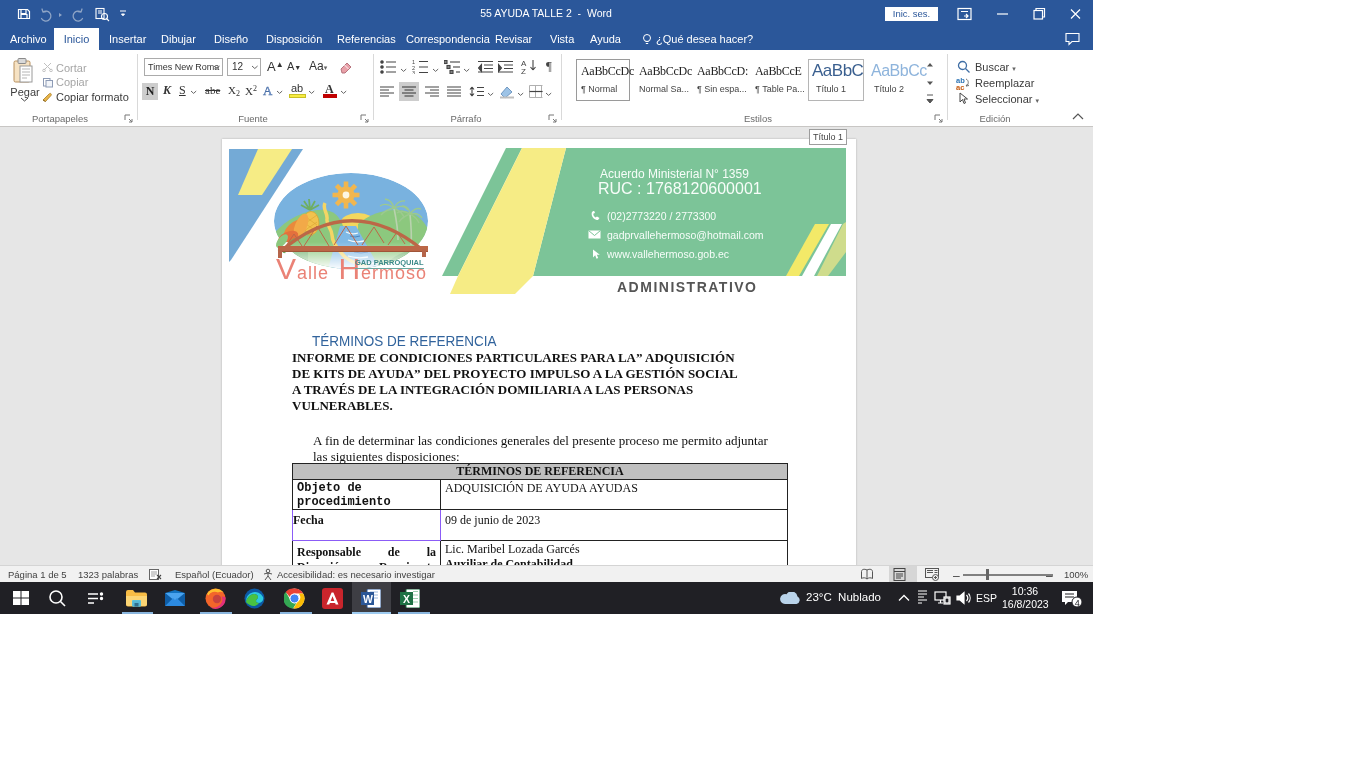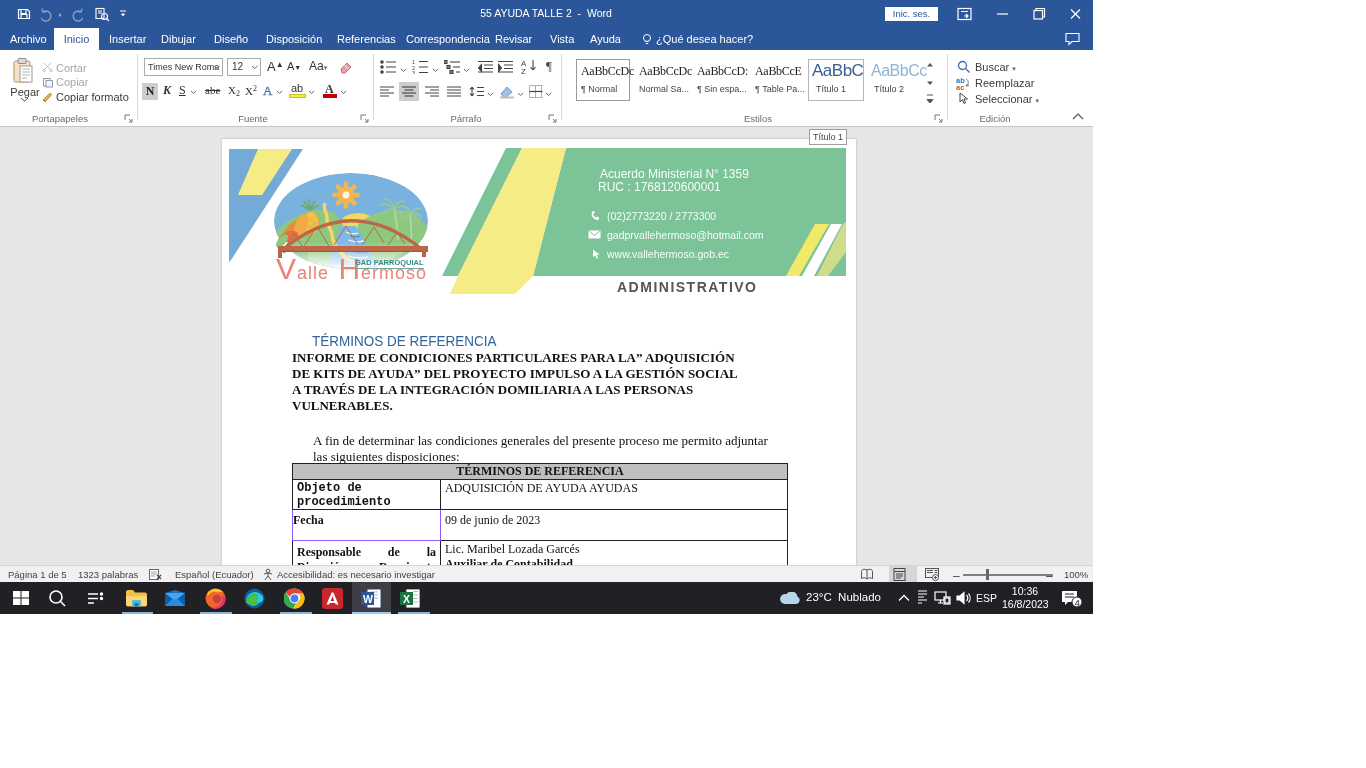--- a/index.html
+++ b/index.html
@@ -421,21 +421,21 @@
         <path d="M56 100.5 h150" stroke="#bc6747" stroke-width="5"></path>
         <path d="M56 103.5 h150" stroke="#a05538" stroke-width="1.2"></path>
         <path d="M64 98 l8 -12 8 12 M82 98 l13 -20 12 20 M112 97 l12 -19 12 19 M140 97 l12 -18 10 16 M166 97 l9 -13 8 12" stroke="#bc6747" stroke-width="1" fill="none"></path>
         <path d="M58 110 v-8 M202 109 v-8" stroke="#b5654a" stroke-width="4"></path>
         </svg>
 
       <div class="abs" style="left:54px;top:113px;font-size:30px;line-height:34px;color:#ea8276;letter-spacing:1px;">V<span style="font-size:18px">alle</span> H<span style="font-size:18px">ermoso</span></div>
       <div class="abs" style="left:133px;top:119px;font-size:7.5px;letter-spacing:0;color:#3d8a8a;font-weight:bold;border-bottom:1px solid #6aa8a0;padding-bottom:1px;">GAD PARROQUIAL</div>
 
       <div class="abs" style="left:378px;top:28px;font-size:12px;color:#f7fdf9;">Acuerdo Ministerial N° 1359</div>
-      <div class="abs" style="left:376px;top:41px;font-size:12px;color:#f7fdf9;">RUC : 1768120600001</div>
+      <div class="abs" style="left:376px;top:41px;font-size:16px;color:#f7fdf9;">RUC : 1768120600001</div>
       <svg class="abs" style="left:368px;top:72px" width="11" height="11">
             <path d="M2 1 c-1.5 4 2 8 6 8 l1.5 -2 -2.5 -1.5 -1.5 1 c-1.5 -1 -2.5 -2.5 -2 -4 l1.5 -0.5 -1 -2.5 z" fill="#fff"></path>
           </svg>
       <div class="abs" style="left:385px;top:71px;font-size:10.5px;color:#f7fdf9;">(02)2773220 / 2773300</div>
       <svg class="abs" style="left:366px;top:91px" width="13" height="10">
             <rect x="0.5" y="0.5" width="12" height="8" fill="#fff"></rect>
             <path d="M0.5 0.5 l6 5 6 -5" stroke="#7cc498" fill="none" stroke-width="1"></path>
           </svg>
       <div class="abs" style="left:385px;top:90px;font-size:10.5px;color:#f7fdf9;">gadprvallehermoso@hotmail.com</div>
       <svg class="abs" style="left:369px;top:110px" width="10" height="11">

